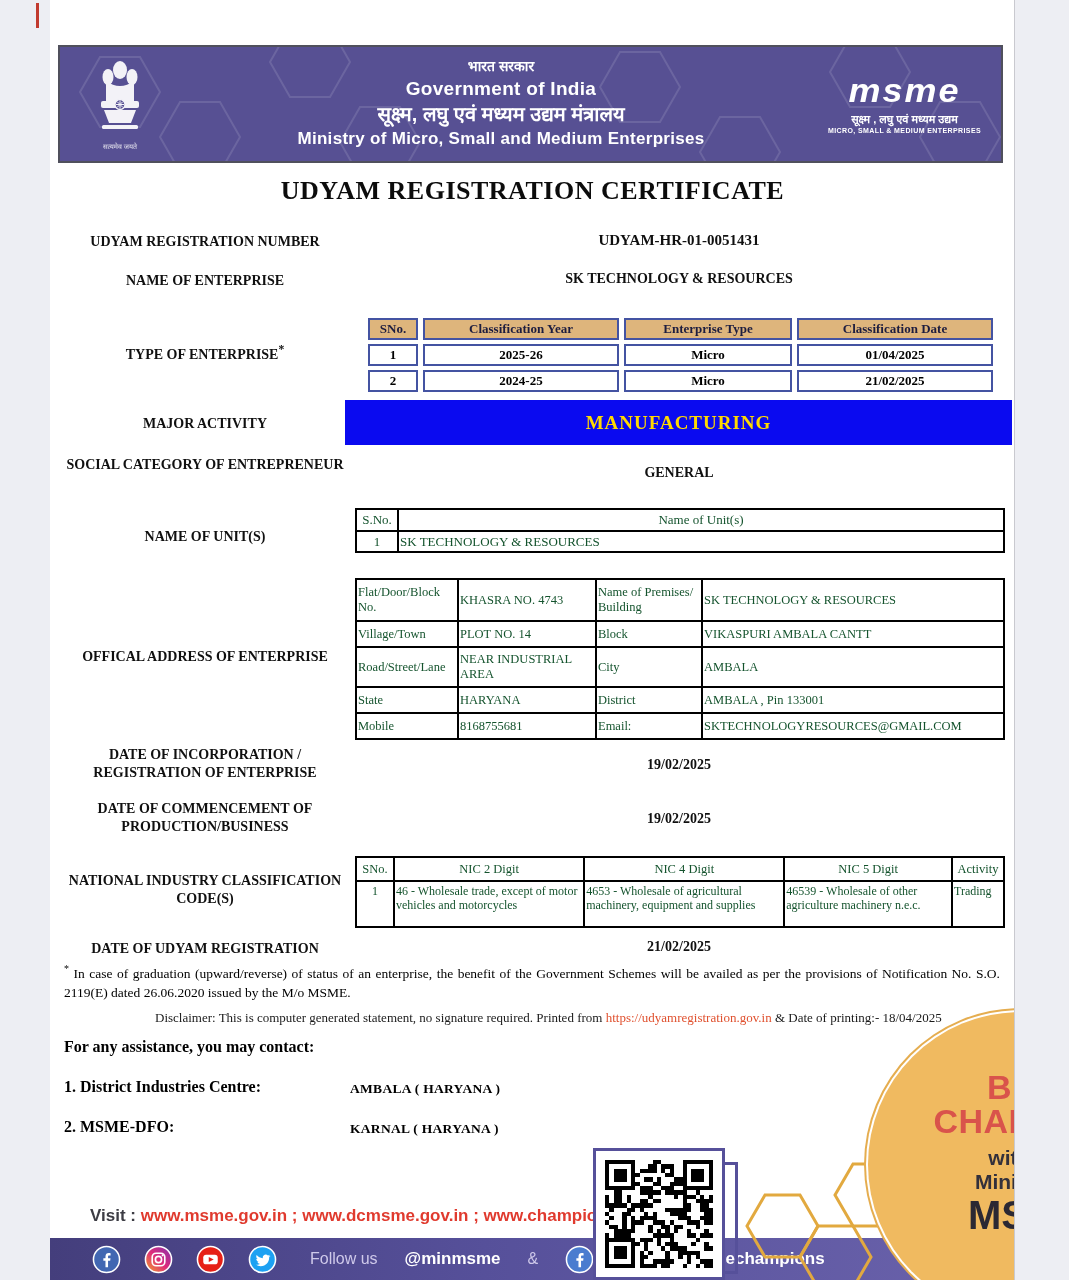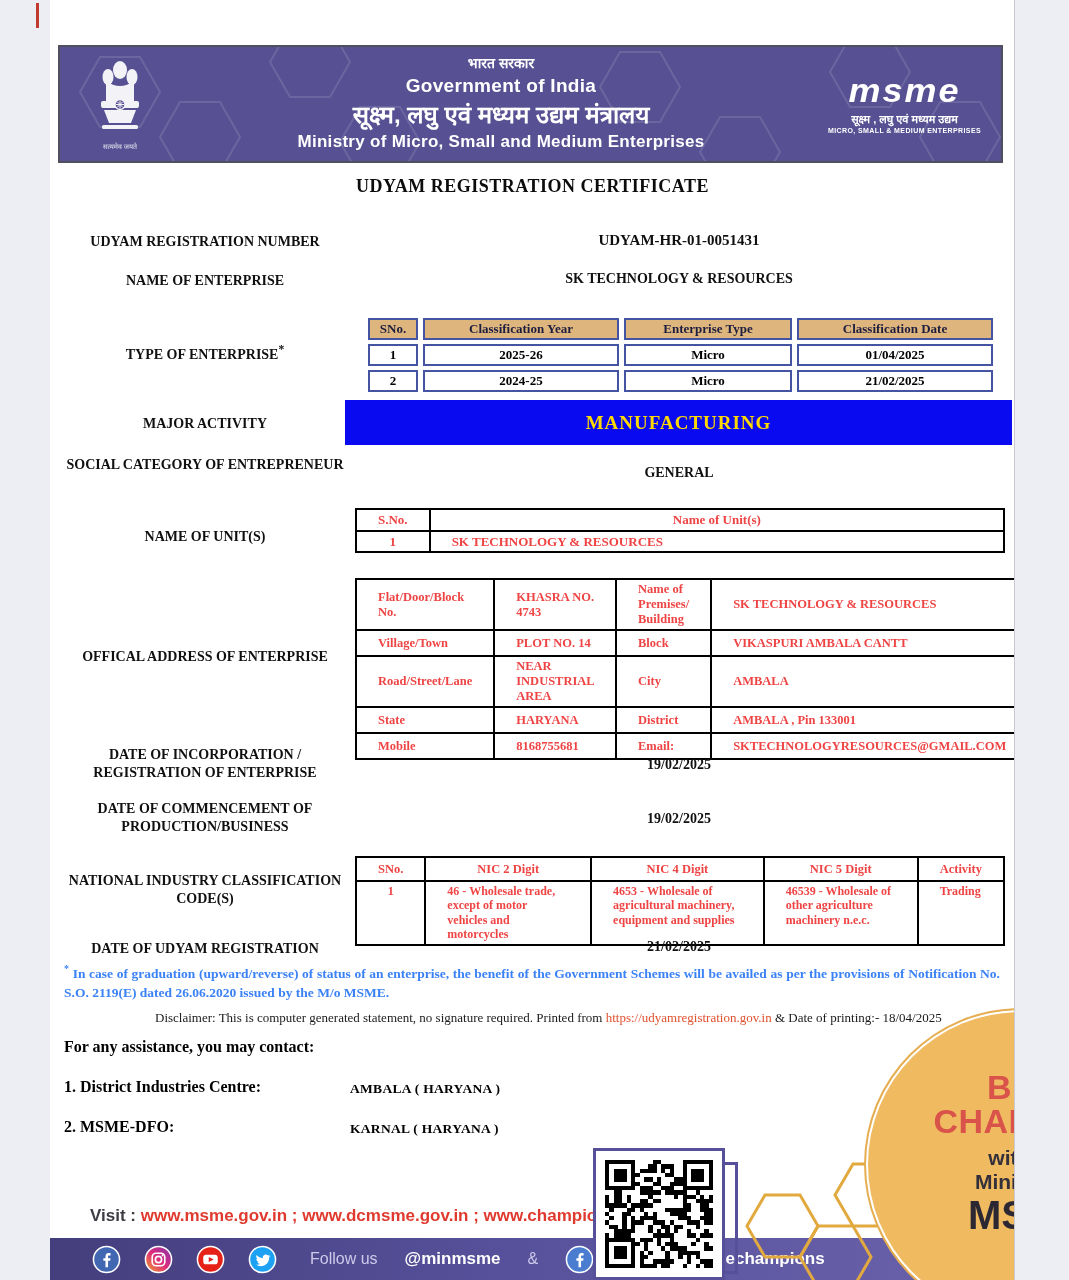--- a/index.html
+++ b/index.html
@@ -15,65 +15,65 @@
   #hdr { position:absolute; left:8px; top:45px; width:945px; height:118px; background:#575093;
          border:2px solid #50505c; display:flex; align-items:center; overflow:hidden; }
   #hdr .hexbg { position:absolute; left:0; top:0; }
   #emblem-wrap { position:relative; width:120px; display:flex; flex-direction:column; align-items:center; z-index:1; }
   #emblem-wrap svg { display:block; }
   .emblem-motto { color:#ffffff; font-family:"Liberation Sans",sans-serif; font-size:7px; opacity:.85; margin-top:1px; }
   #hdr-center { position:relative; flex:1; text-align:center; color:#ffffff; z-index:1;
                 font-family:"Liberation Sans",sans-serif; line-height:1.35; }
   .hdr-hi  { font-size:14px; font-weight:bold; }
   .hdr-en1 { font-size:19px; font-weight:bold; letter-spacing:.3px; }
-  .hdr-hi2 { font-size:24px; font-weight:bold; }
+  .hdr-hi2 { font-size:20px; font-weight:bold; }
   .hdr-en2 { font-size:17px; font-weight:bold; letter-spacing:.3px; }
   #msme-logo { position:relative; width:165px; margin-right:14px; text-align:center; color:#fff; z-index:1;
                font-family:"Liberation Sans",sans-serif; }
   #msme-logo .acr { font-size:36px; font-weight:800; letter-spacing:2px; line-height:.95;
                     transform:scaleY(.92); font-style:italic; }
   #msme-logo .l-hi { font-size:11px; font-weight:bold; margin-top:2px; }
   #msme-logo .l-en { font-size:7px; font-weight:bold; letter-spacing:.4px; margin-top:1px; }
 
   
   .abs { position:absolute; }
   .lblcol { left:10px; width:290px; text-align:center; font-weight:bold; font-size:14px; color:#101010; line-height:1.25; }
   .valcol { left:300px; width:658px; text-align:center; font-weight:bold; font-size:15px; color:#101010; }
-  #doc-title { left:0; top:176px; width:965px; text-align:center; font-size:18px; font-weight:bold;
+  #doc-title { left:0; top:176px; width:965px; text-align:center; font-size:26px; font-weight:bold;
                letter-spacing:.5px; color:#0c0c0c; }
 
   
   #type-table { position:absolute; left:313px; top:314px; width:635px; border-collapse:separate; border-spacing:5px 4px; }
   #type-table td, #type-table th { border:2px solid #4453a2; font-size:13px; font-weight:bold; text-align:center; padding:1px 2px; background:#fff; }
   #type-table th { background:#deb57c; color:#1d1d3f; }
 
   
   .blacktable { position:absolute; border-collapse:collapse; background:#fff; }
-  .blacktable td, .blacktable th { border:2px solid #000; font-size:13px; font-weight:bold; color:#ef4444; padding:2px 21px; vertical-align:middle; line-height:1.2; }
+  .blacktable td, .blacktable th { border:2px solid #000; font-size:13px; font-weight:normal; color:#14532d; padding:2px 1px; vertical-align:middle; line-height:1.2; }
 
   #units-table { left:305px; top:508px; width:650px; }
   #units-table th { text-align:center; }
   #units-table .c0 { width:42px; text-align:center; }
 
   #addr-table { left:305px; top:578px; width:650px; }
   #addr-table td { text-align:left; font-size:12.5px; }
   #addr-table .a0 { width:102px; } #addr-table .a1 { width:138px; }
   #addr-table .a2 { width:106px; } 
 
   #nic-table { left:305px; top:856px; width:650px; }
   #nic-table th { text-align:center; font-size:12.5px; }
   #nic-table td { font-size:12px; text-align:left; }
   #nic-table .n0 { width:38px; text-align:center; }
   #nic-table .n4 { width:52px; }
 
   #activity-banner { left:295px; top:400px; width:667px; height:45px; background:#0a0af0;
                      display:flex; align-items:center; justify-content:center; }
   #activity-banner span { color:#ffd900; font-size:19px; font-weight:bold; letter-spacing:1px; }
 
-  #footnote { left:14px; top:962px; width:936px; font-size:13.5px; font-weight:bold; color:#3b82f6;
+  #footnote { left:14px; top:962px; width:936px; font-size:13.5px; font-weight:normal; color:#000000;
               text-align:justify; line-height:1.45; }
   #footnote sup { font-size:10px; }
 
   #disclaimer { left:105px; top:1010px; width:800px; font-size:13px; color:#1a1a1a; }
   #disclaimer a { color:#e0512f; text-decoration:none; }
 
   #assist-h { left:14px; top:1038px; font-size:16px; font-weight:bold; }
   .assist-label { left:14px; width:280px; font-size:16px; font-weight:bold; text-align:left; }
   .assist-value { left:300px; width:300px; font-size:13.5px; font-weight:bold; text-align:left; letter-spacing:.3px; }
 

